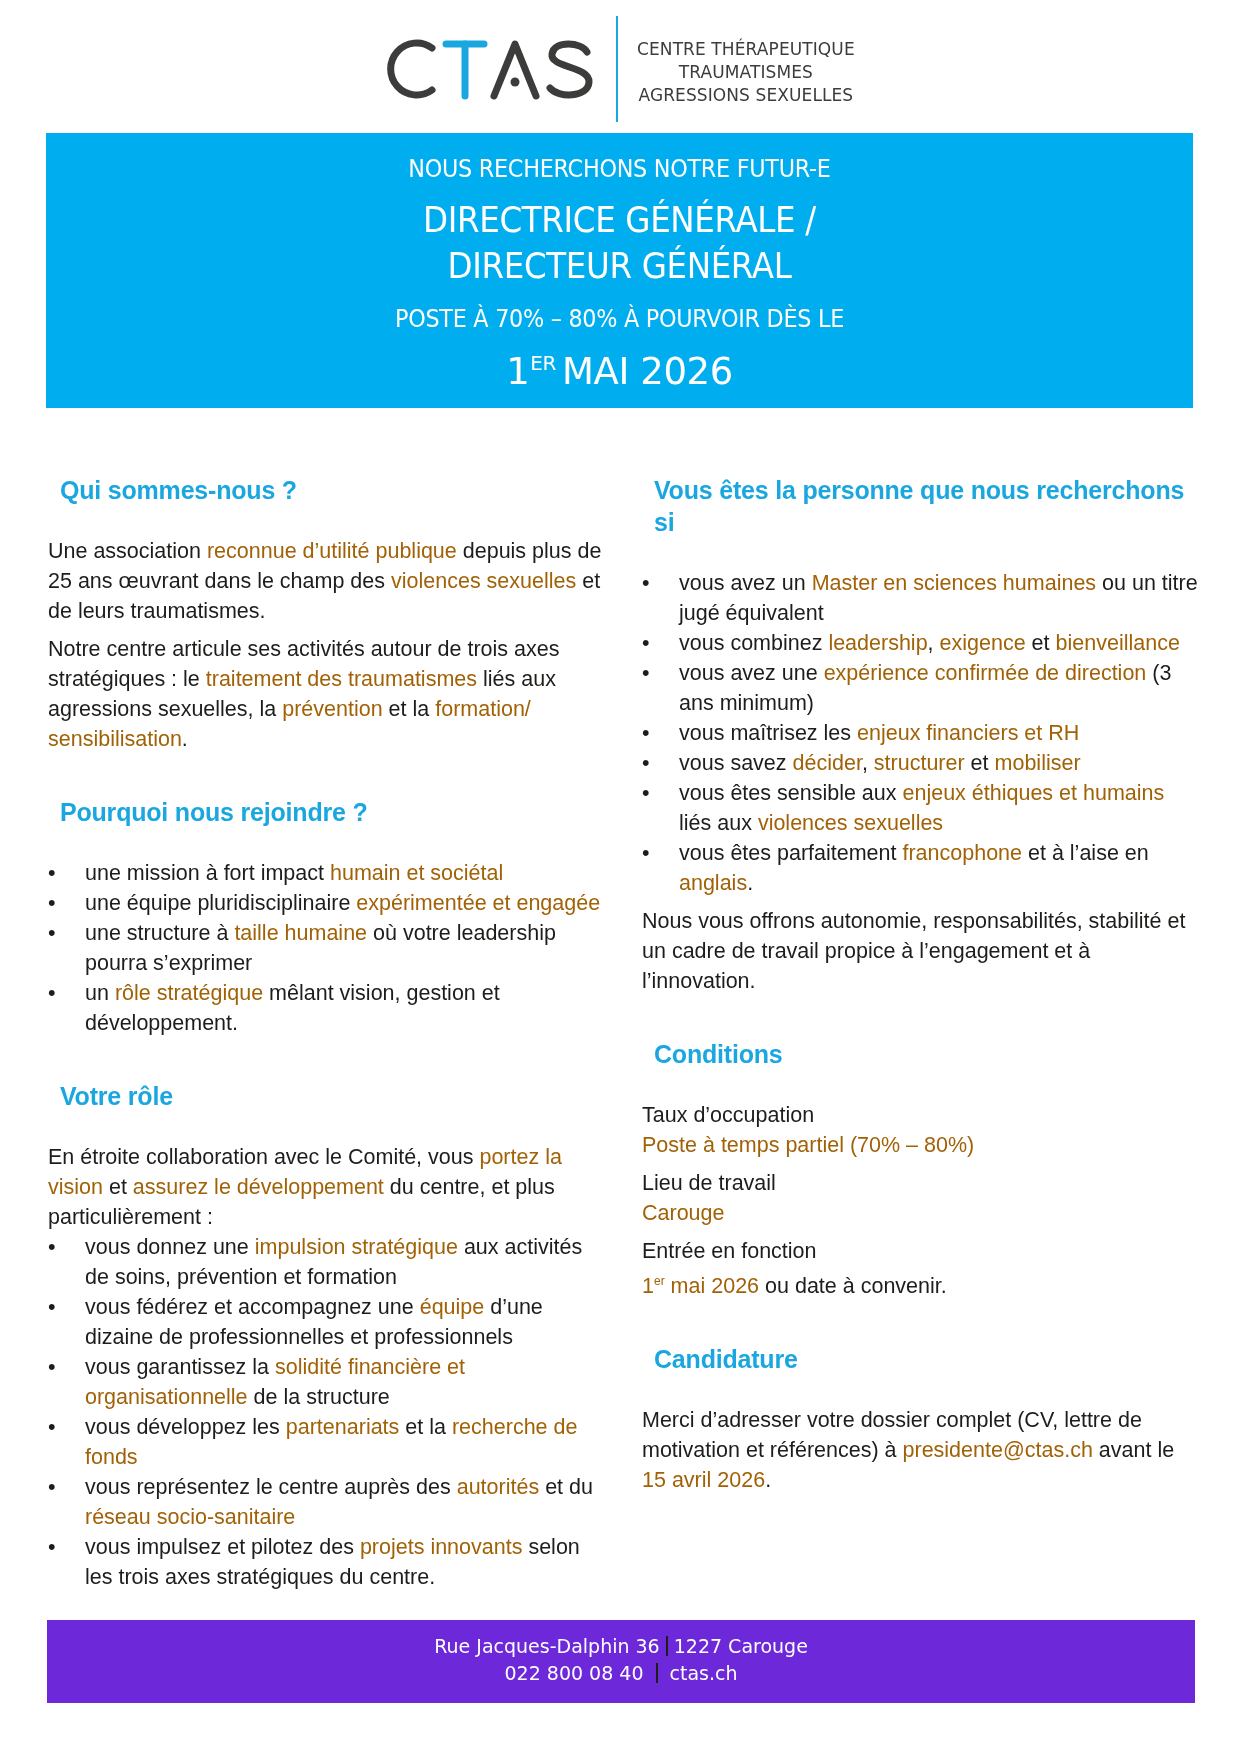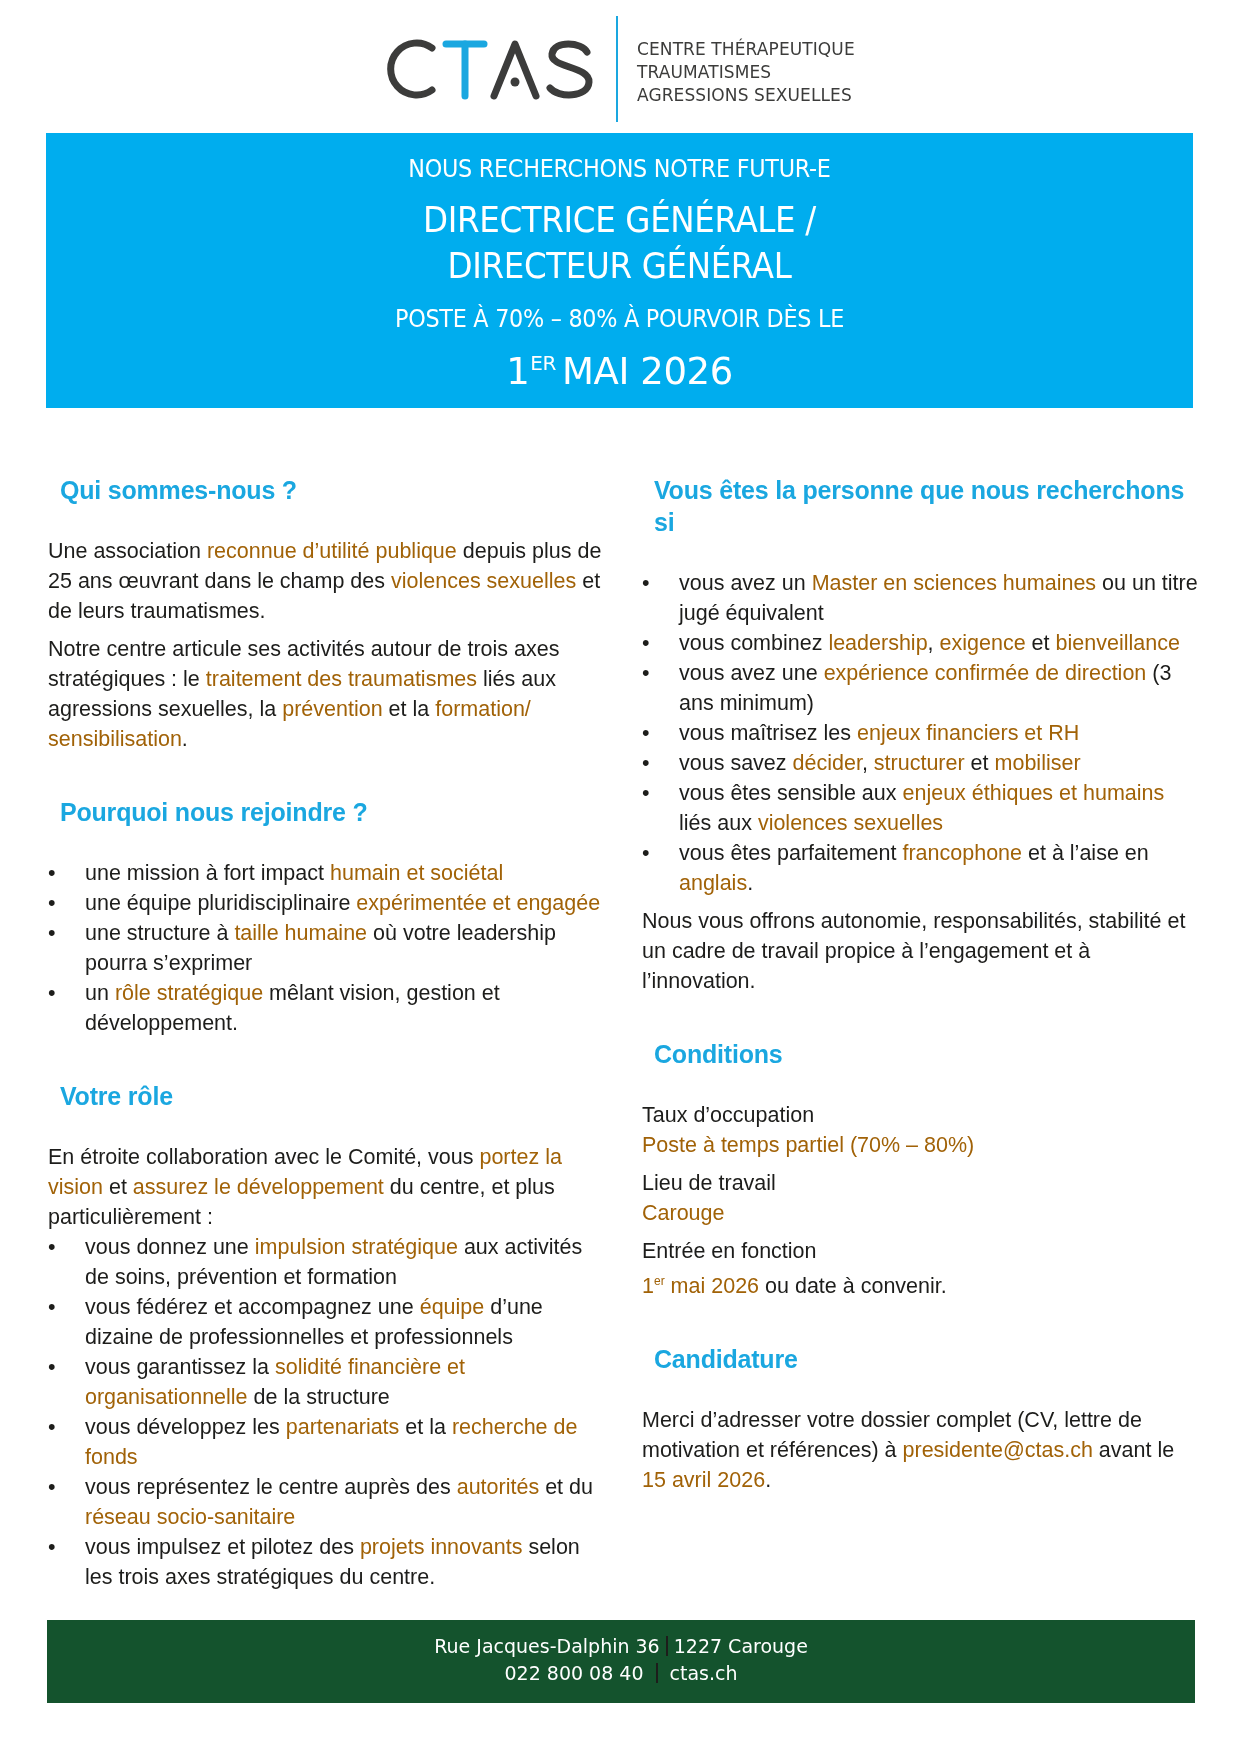--- a/index.html
+++ b/index.html
@@ -5,21 +5,21 @@
   html, body { margin: 0; padding: 0; background: #ffffff; }
   body { width: 1240px; height: 1753px; position: relative; overflow: hidden;
          font-family: "Liberation Sans Narrow", "Liberation Sans", sans-serif; color: #1d1d1b; }
   .hl { color: #a16207; }
   
   .logo { position: absolute; left: 384px; top: 16px; height: 106px; width: 520px; }
   .logo-mark { position: absolute; left: 0; top: 22px; height: 62px; }
   .logo-divider { position: absolute; left: 232px; top: 0; width: 2px; height: 106px; background: #1aa7e0; }
   .logo-text { position: absolute; left: 253px; top: 22px; font-family: "DejaVu Sans", sans-serif;
                font-size: 17px; line-height: 23px; color: #3c3c3b; letter-spacing: 0.1px; }
-  .logo-text div { white-space: nowrap; }
+  .logo-text div { white-space: nowrap; text-align: center; }
   
   .banner { position: absolute; left: 46px; top: 133px; width: 1147px; height: 275px; background: #00adee;
             color: #ffffff; text-align: center; font-family: "DejaVu Sans", sans-serif; }
   .banner .b1 { position: absolute; top: 22px; left: 0; right: 0; font-size: 24px; letter-spacing: -0.3px; transform: scaleX(0.93); }
   .banner .b2 { position: absolute; top: 64px; left: 0; right: 0; font-size: 35px; line-height: 46px; letter-spacing: -0.4px; transform: scaleX(0.93); }
   .banner .b3 { position: absolute; top: 172px; left: 0; right: 0; font-size: 24px; letter-spacing: -0.3px; transform: scaleX(0.93); }
   .banner .b4 { position: absolute; top: 217px; left: 0; right: 0; font-size: 37px; letter-spacing: -0.4px; }
   .banner .b4 sup { font-size: 20px; vertical-align: 14px; margin-left: 1px; margin-right: 6px; }
   
   .col { position: absolute; top: 462px; font-size: 21.5px; line-height: 30px; }
@@ -27,21 +27,21 @@
   .col-right { left: 642px; width: 560px; }
   h2 { margin: 12px; color: #1aa7e0; font-size: 25px; font-weight: bold; line-height: 32px; letter-spacing: -0.2px; }
   p { margin: 0; }
   .sec-gap { height: 30px; }
   ul { list-style: none; margin: 0; padding: 0; }
   li { position: relative; padding-left: 37px; }
   li .bullet { position: absolute; left: 0; top: 0; }
   .para-gap { height: 8px; }
   .after-h { height: 18px; }
   
-  .footer { position: absolute; left: 47px; top: 1620px; width: 1148px; height: 83px; background: #14532d;
+  .footer { position: absolute; left: 47px; top: 1620px; width: 1148px; height: 83px; background: #6d28d9;
             color: #ffffff; text-align: center; font-family: "DejaVu Sans", sans-serif; font-size: 19px; line-height: 27px; }
   .footer .inner { position: absolute; top: 13px; left: 0; right: 0; }
   .footer .sep { display: inline-block; width: 2px; height: 20px; background: #1d1d1b; vertical-align: -3px; margin: 0 6px; }
 </style>
 </head>
 <body>
 
 <div class="logo">
   <svg class="logo-mark" width="212" height="62" viewBox="0 0 212 62">
 

